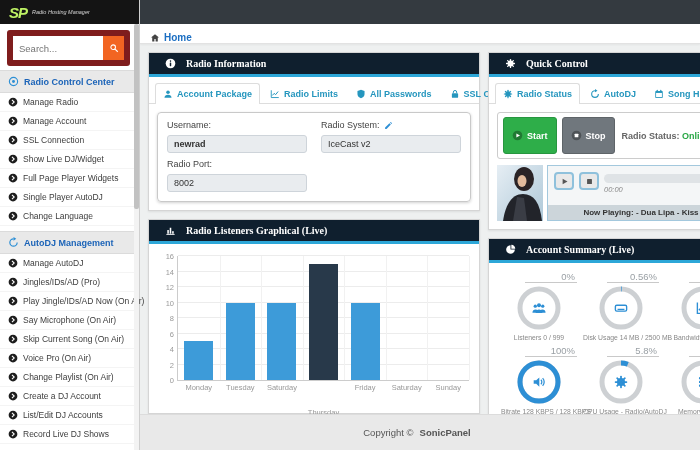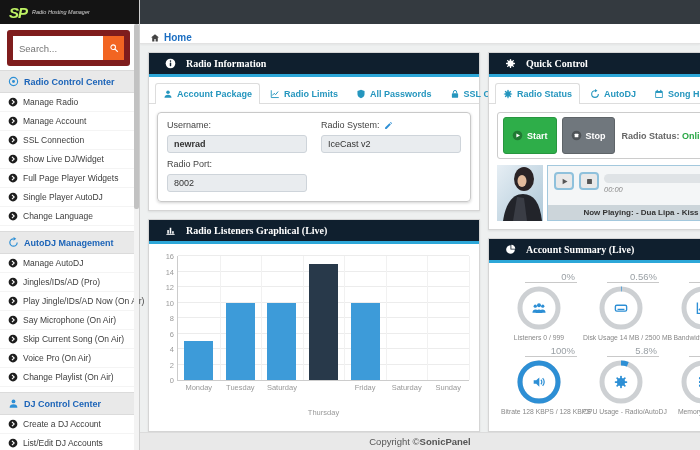--- a/index.html
+++ b/index.html
@@ -72,22 +72,22 @@
 
   
   .gauges { display:grid; grid-template-columns:repeat(3,76px); column-gap:6px; row-gap:4px; padding:8px 0 0 12px; }
   .gauge { text-align:center; }
   .gauge-pct { font-size:9.5px; color:#9aa0a5; text-align:right; border-bottom:1px solid #c9c9c9; width:52px; margin:0 0 2px auto; padding:0 2px 1px 0; height:12px; }
   .ringwrap { position:relative; width:46px; height:46px; margin:0 auto; }
   .ring { width:46px; height:46px; display:block; }
   .gauge-ic { position:absolute; left:50%; top:50%; transform:translate(-50%,-50%); width:15px; height:15px; color:#2d8fd5; }
   .gauge-label { font-size:6.8px; color:#888; margin-top:3px; white-space:nowrap; }
 
-  .footer { height:18px; background:#e9e9e9; border-top:1px solid #dcdcdc; display:flex; align-items:center; justify-content:center; font-size:9.5px; color:#555; flex-shrink:0; }
-  .footer b { margin:0; }
+  .footer { height:36px; background:#e9e9e9; border-top:1px solid #dcdcdc; display:flex; align-items:center; justify-content:center; font-size:9.5px; color:#555; flex-shrink:0; }
+  .footer b { margin:6px; }
 
   .ic { width:10px; height:10px; flex-shrink:0; }
   .sec-ic { width:11px; height:11px; color:#2d8fd5; }
   .item-ic { color:#1d1d1d; }
   .hd-ic { width:11px; height:11px; color:#fff; flex-shrink:0; }
   .tab-ic { width:10px; height:10px; }
   .home-ic { width:10px; height:10px; color:#444; }
   .pencil-ic { width:9px; height:9px; color:#2d8fd5; }
   .btn .ic { width:11px; height:11px; }
   .pbtn .ic { width:9px; height:9px; }
@@ -307,26 +307,20 @@
           <svg class="ic item-ic">
             <use href="#sym-chevron-circle"></use>
           </svg>
           <span>Voice Pro (On Air)</span>
         </div>
         <div class="nav-item">
           <svg class="ic item-ic">
             <use href="#sym-chevron-circle"></use>
           </svg>
           <span>Change Playlist (On Air)</span>
-        </div>
-        <div class="nav-sec">
-          <svg class="ic sec-ic">
-            <use href="#sym-user"></use>
-          </svg>
-          <span>DJ Control Center</span>
         </div>
         <div class="nav-item">
           <svg class="ic item-ic">
             <use href="#sym-chevron-circle"></use>
           </svg>
           <span>Create a DJ Account</span>
         </div>
         <div class="nav-item">
           <svg class="ic item-ic">
             <use href="#sym-chevron-circle"></use>

